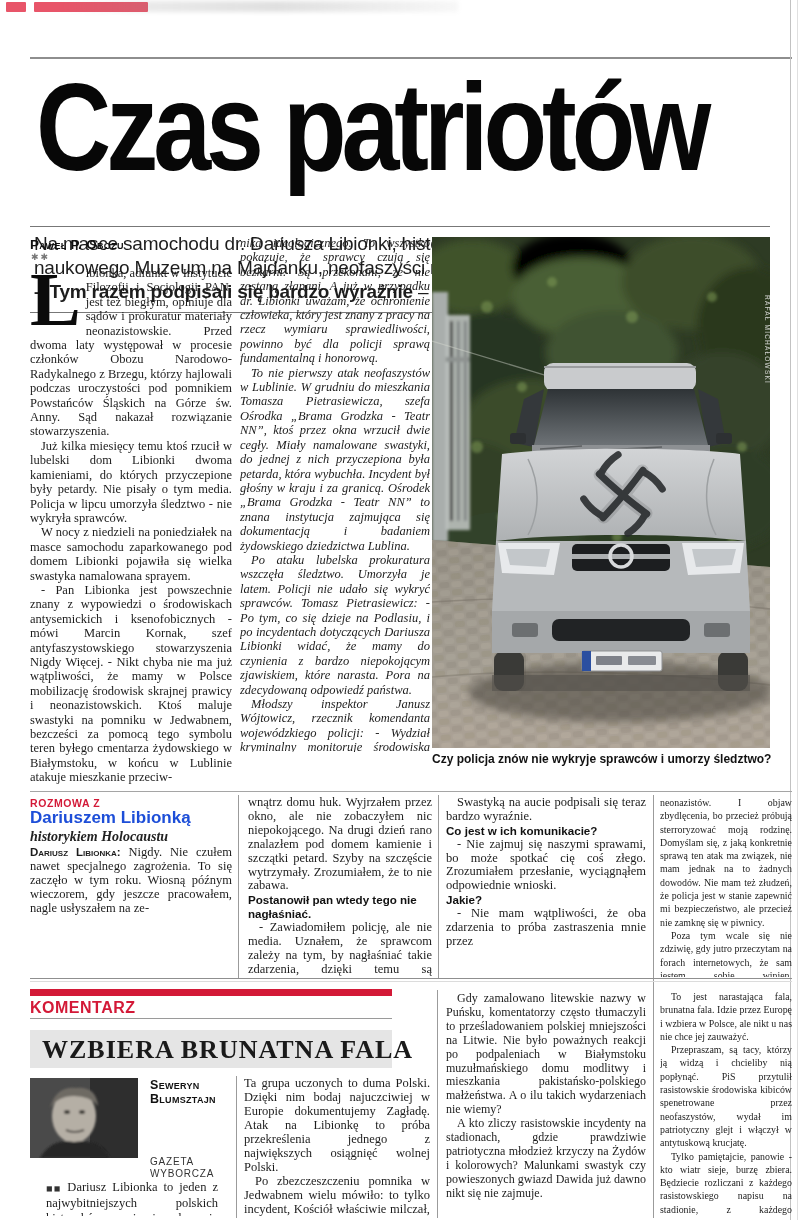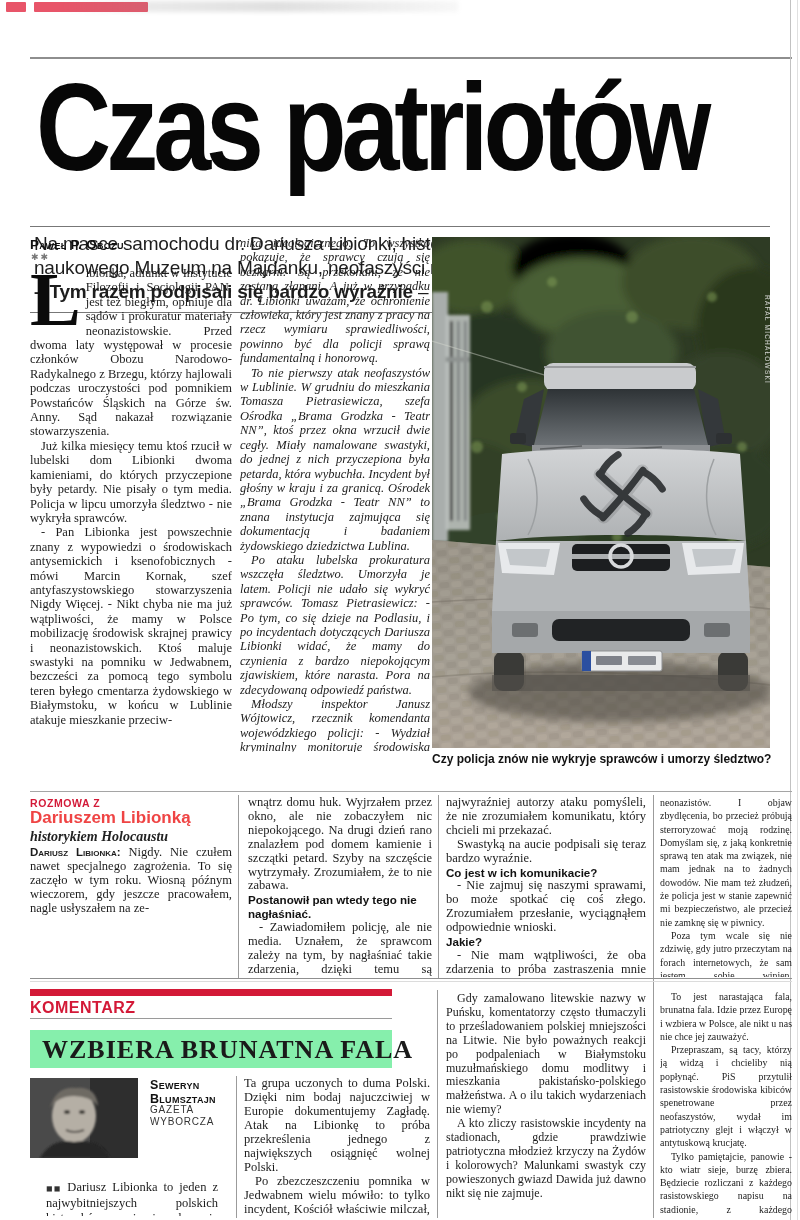--- a/index.html
+++ b/index.html
@@ -44,35 +44,35 @@
 
   
   .photo{position:absolute;left:432px;top:237px;width:338px;height:511px;overflow:hidden;
          background:#31402a;}
   .caption{position:absolute;left:432px;top:752px;width:340px;font-weight:bold;
            font-size:12px;line-height:15px;color:#121212;}
 
   
   .kicker{position:absolute;left:30px;top:797px;font-weight:bold;font-size:10.5px;
           letter-spacing:.6px;color:#d31937;}
-  .iv-name{position:absolute;left:30px;top:808px;font-weight:bold;font-size:17px;color:#ef4444;}
+  .iv-name{position:absolute;left:30px;top:808px;font-weight:bold;font-size:17px;color:#1d4ed8;}
   .iv-role{position:absolute;left:30px;top:829px;font-family:"Liberation Serif",serif;
            font-style:italic;font-weight:bold;font-size:14px;color:#222;}
 
   
   .redbar{position:absolute;left:30px;top:989px;width:362px;height:7px;background:#d31937;}
   .komlabel{position:absolute;left:30px;top:999px;font-weight:bold;font-size:16px;
             letter-spacing:.5px;color:#d31937;}
-  .headlinebox{position:absolute;left:30px;top:1030px;width:362px;height:38px;background:#86efac;
+  .headlinebox{position:absolute;left:30px;top:1030px;width:362px;height:38px;background:#e5e5e5;
                font-family:"Liberation Serif",serif;font-weight:bold;font-size:26px;
                line-height:39px;letter-spacing:1px;color:#1a1a1a;padding-left:12px;
                box-sizing:border-box;white-space:nowrap;}
   .author-name{position:absolute;left:150px;top:1078px;width:110px;font-weight:bold;
                font-size:12.5px;line-height:14px;font-variant:small-caps;letter-spacing:.3px;color:#111;}
-  .author-org{position:absolute;left:150px;top:1104px;width:90px;font-size:10px;line-height:12px;
+  .author-org{position:absolute;left:150px;top:1156px;width:90px;font-size:10px;line-height:12px;
               letter-spacing:.8px;color:#333;}
   .note-marks{font-size:8px;color:#333;letter-spacing:1px;}
 </style>
 </head>
 <body>
 
 <div class="page">
 
   <div class="redmark" style="left:6px;top:2px;width:20px;height:10px;"></div>
   <div class="redmark" style="left:34px;top:2px;width:114px;height:10px;"></div>
@@ -89,20 +89,21 @@
     <b>– Tym razem podpisali się bardzo wyraźnie</b><span> – mówi Libionka</span>
   </p>
   <div class="hline" style="left:30px;top:312px;width:740px;background:#777;"></div>
 
   <div class="byline">Paweł P. Obozu</div>
   <div class="bymarks">✱✱</div>
 
   <div class="abs serif" style="left:30px;top:266px;width:202px;height:522px;">
       <p class="ni"><span class="dropcap">L</span>ibionka, adiunkt w Instytucie Filozofii i Socjologii PAN, jest też biegłym, opiniuje dla sądów i prokuratur materiały neonazistowskie. Przed dwoma laty występował w procesie członków Obozu Narodowo-Radykalnego z Brzegu, którzy hajlowali podczas uroczystości pod pomnikiem Powstańców Śląskich na Górze św. Anny. Sąd nakazał rozwiązanie stowarzyszenia.</p>
       <p>Już kilka miesięcy temu ktoś rzucił w lubelski dom Libionki dwoma kamieniami, do których przyczepione były petardy. Nie pisały o tym media. Policja w lipcu umorzyła śledztwo - nie wykryła sprawców.</p>
+      <p>W nocy z niedzieli na poniedziałek na masce samochodu zaparkowanego pod domem Libionki pojawiła się wielka swastyka namalowana sprayem.</p>
       <p>- Pan Libionka jest powszechnie znany z wypowiedzi o środowiskach antysemickich i ksenofobicznych - mówi Marcin Kornak, szef antyfaszystowskiego stowarzyszenia Nigdy Więcej. - Nikt chyba nie ma już wątpliwości, że mamy w Polsce mobilizację środowisk skrajnej prawicy i neonazistowskich. Ktoś maluje swastyki na pomniku w Jedwabnem, bezcześci za pomocą tego symbolu teren byłego cmentarza żydowskiego w Białymstoku, w końcu w Lublinie atakuje mieszkanie przeciw-</p>
     </div>
   <div class="abs serif" style="left:240px;top:236px;width:190px;height:516px;font-style:italic;">
       <p class="ni">nika ideologicznego. To wszystko pokazuje, że sprawcy czują się bezkarni. Są przekonani, że nie zostaną złapani. A już w przypadku dr. Libionki uważam, że ochronienie człowieka, który jest znany z pracy na rzecz wymiaru sprawiedliwości, powinno być dla policji sprawą fundamentalną i honorową.</p>
       <p>To nie pierwszy atak neofaszystów w Lublinie. W grudniu do mieszkania Tomasza Pietrasiewicza, szefa Ośrodka „Brama Grodzka - Teatr NN”, ktoś przez okna wrzucił dwie cegły. Miały namalowane swastyki, do jednej z nich przyczepiona była petarda, która wybuchła. Incydent był głośny w kraju i za granicą. Ośrodek „Brama Grodzka - Teatr NN” to znana instytucja zajmująca się dokumentacją i badaniem żydowskiego dziedzictwa Lublina.</p>
       <p>Po ataku lubelska prokuratura wszczęła śledztwo. Umorzyła je latem. Policji nie udało się wykryć sprawców. Tomasz Pietrasiewicz: - Po tym, co się dzieje na Podlasiu, i po incydentach dotyczących Dariusza Libionki widać, że mamy do czynienia z bardzo niepokojącym zjawiskiem, które narasta. Pora na zdecydowaną odpowiedź państwa.</p>
       <p>Młodszy inspektor Janusz Wójtowicz, rzecznik komendanta wojewódzkiego policji: - Wydział kryminalny monitoruje środowiska ekstremistów. W poniedziałek przyjęliśmy zawiadomienie dotyczące swastyki. Potraktujemy to jako przestępstwo o podłożu etnicznym i rasistowskim. ◉</p>
     </div>
 
   <figure class="photo" style="margin:0;">
@@ -254,21 +255,20 @@
 
   <div class="abs serif iv-col" style="left:30px;top:846px;width:202px;height:131px;">
       <p class="iv-a ni"><span class="qlead">Dariusz Libionka: </span>Nigdy. Nie czułem nawet specjalnego zagrożenia. To się zaczęło w tym roku. Wiosną późnym wieczorem, gdy jeszcze pracowałem, nagle usłyszałem na ze-</p>
     </div>
   <div class="abs serif iv-col" style="left:248px;top:796px;width:184px;height:181px;">
       <p class="ni">wnątrz domu huk. Wyjrzałem przez okno, ale nie zobaczyłem nic niepokojącego. Na drugi dzień rano znalazłem pod domem kamienie i szczątki petard. Szyby na szczęście wytrzymały. Zrozumiałem, że to nie zabawa.</p>
       <p class="iv-q">Postanowił pan wtedy tego nie nagłaśniać.</p>
       <p class="iv-a">- Zawiadomiłem policję, ale nie media. Uznałem, że sprawcom zależy na tym, by nagłaśniać takie zdarzenia, dzięki temu są przeświadczeni o własnej skuteczności. Pomyliłem się, bo</p>
     </div>
   <div class="abs serif iv-col" style="left:446px;top:796px;width:200px;height:181px;">
-      <p class="ni">najwyraźniej autorzy ataku pomyśleli, że nie zrozumiałem komunikatu, który chcieli mi przekazać.</p>
       <p>Swastyką na aucie podpisali się teraz bardzo wyraźnie.</p>
       <p class="iv-q">Co jest w ich komunikacie?</p>
       <p class="iv-a">- Nie zajmuj się naszymi sprawami, bo może spotkać cię coś złego. Zrozumiałem przesłanie, wyciągnąłem odpowiednie wnioski.</p>
       <p class="iv-q">Jakie?</p>
       <p class="iv-a">- Nie mam wątpliwości, że oba zdarzenia to próba zastraszenia mnie przez</p>
     </div>
   <div class="abs serif small-col" style="left:660px;top:796px;width:132px;height:181px;">
       <p class="ni">neonazistów. I objaw zbydlęcenia, bo przecież próbują sterroryzować moją rodzinę. Domyślam się, z jaką konkretnie sprawą ten atak ma związek, nie mam jednak na to żadnych dowodów. Nie mam też złudzeń, że policja jest w stanie zapewnić mi bezpieczeństwo, ale przecież nie zamknę się w piwnicy.</p>
       <p>Poza tym wcale się nie zdziwię, gdy jutro przeczytam na forach internetowych, że sam jestem sobie winien, prześladując Bogu ducha winnych patriotów. ◉</p>
     </div>

